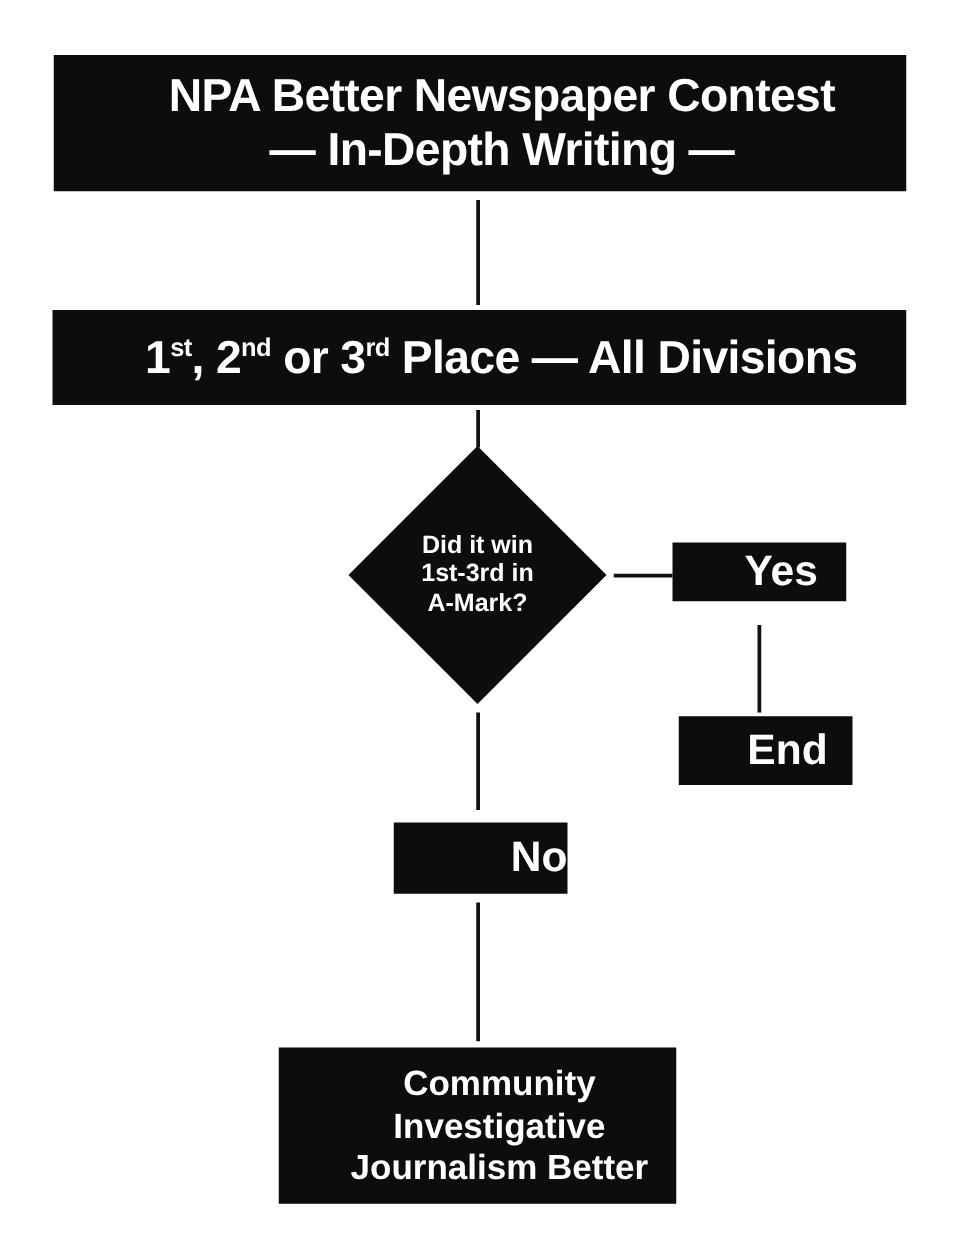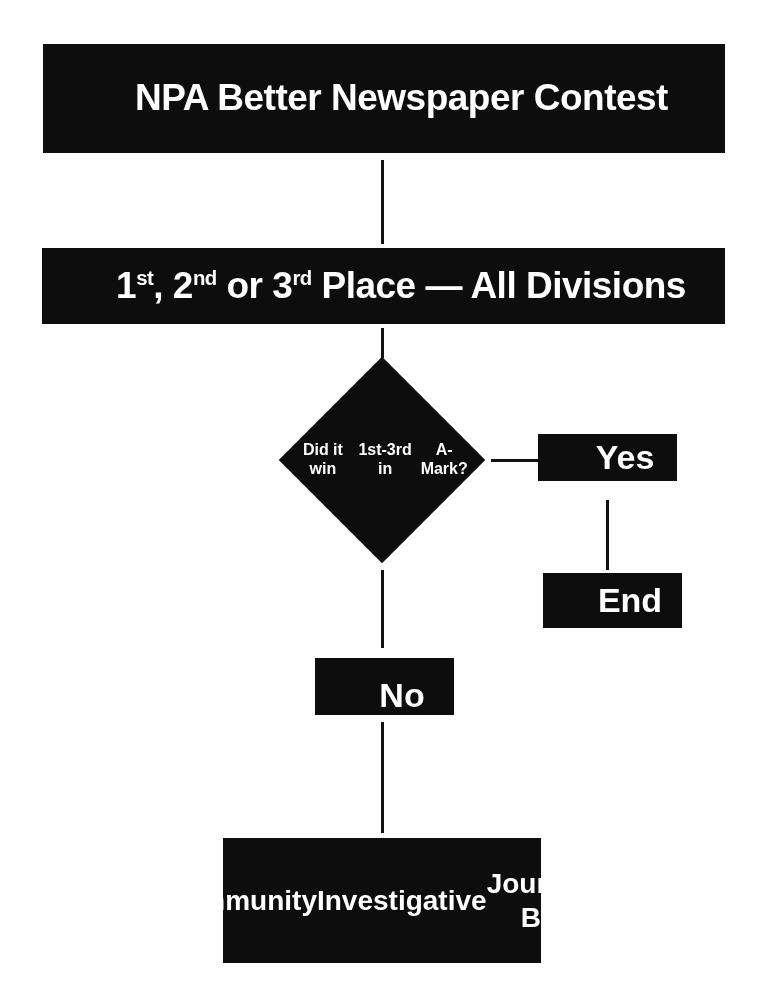--- a/index.html
+++ b/index.html
@@ -13,21 +13,21 @@
     height: 994px;
     background: var(--page-bg, #ffffff);
     font-family: "Liberation Sans", sans-serif;
     overflow: hidden;
   }
   .node {
     position: absolute;
     background: var(--node-bg, #0d0d0d);
     color: var(--node-text, #ffffff);
     display: flex;
-    flex-direction: row;
+    flex-direction: column;
     align-items: center;
     justify-content: center;
     text-align: center;
     font-weight: bold;
     box-sizing: border-box;
     padding-left: 35px;
   }
   .line {
     position: absolute;
     background: var(--connector, #111111);
@@ -42,24 +42,24 @@
     width: 146px; height: 146px;
     background: var(--node-bg, #0d0d0d);
     transform: rotate(45deg);
   }
   #diamond-label {
     position: absolute;
     left: 292px; top: 414px;
     width: 180px; height: 92px;
     color: var(--node-text, #ffffff);
     font-weight: bold;
-    font-size: 16px;
+    font-size: 20px;
     line-height: 1.18;
     display: flex;
-    flex-direction: row;
+    flex-direction: column;
     align-items: center;
     justify-content: center;
     text-align: center;
   }
   #node-yes  { left: 538px; top: 434px; width: 139px; height: 47px; font-size: 34px; }
   #node-end  { left: 543px; top: 573px; width: 139px; height: 55px; font-size: 34px; }
   #node-no   { left: 315px; top: 658px; width: 139px; height: 57px; font-size: 34px; align-items: flex-end; }
   #node-prize{ left: 223px; top: 838px; width: 318px; height: 125px; font-size: 28px; line-height: 1.2; }
   
   #conn-title-qualifier { left: 381px; top: 160px; width: 3px; height: 84px; }
@@ -69,20 +69,21 @@
   #conn-decision-no { left: 381px; top: 570px; width: 3px; height: 78px; }
   #conn-no-prize { left: 381px; top: 722px; width: 3px; height: 111px; }
 </style>
 </head>
 <body>
 
 <div id="canvas">
 
   <div class="node" id="node-title">
     <div>NPA Better Newspaper Contest</div>
+    <div>— In-Depth Writing —</div>
   </div>
 
   <div class="line" id="conn-title-qualifier"></div>
 
   <div class="node" id="node-qualifier">
     <span><span>1</span><sup>st</sup><span>, </span><span>2</span><sup>nd</sup><span> or </span><span>3</span><sup>rd</sup><span> Place — All Divisions</span></span>
   </div>
 
   <div class="line" id="conn-qualifier-decision"></div>
 

